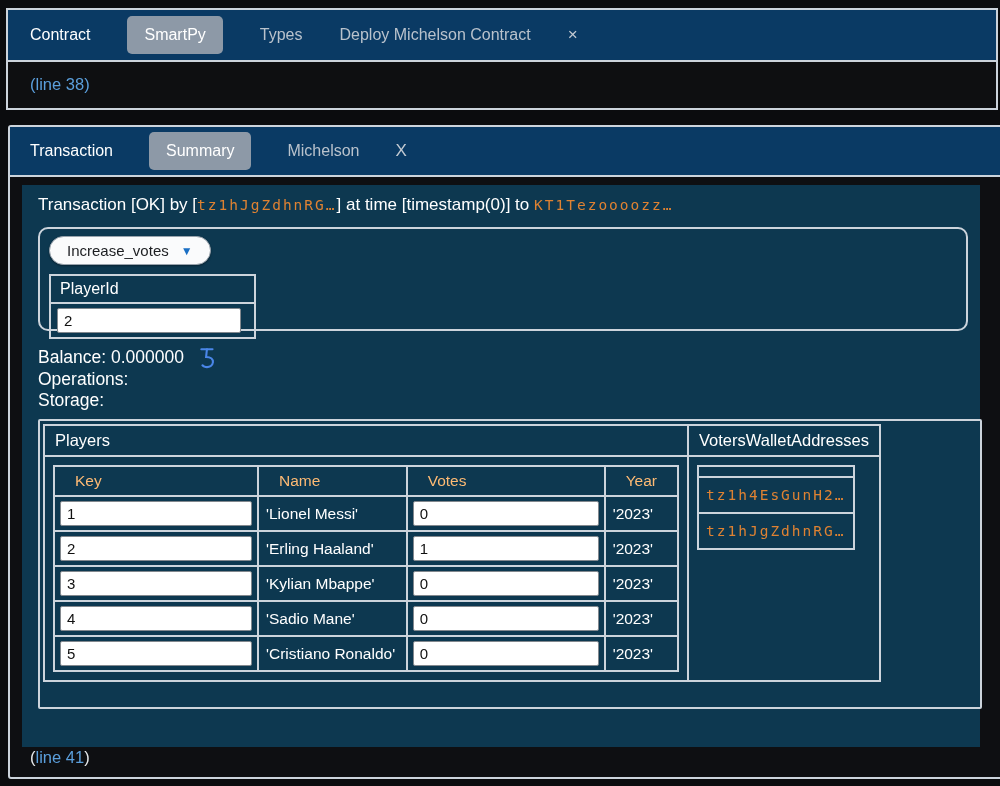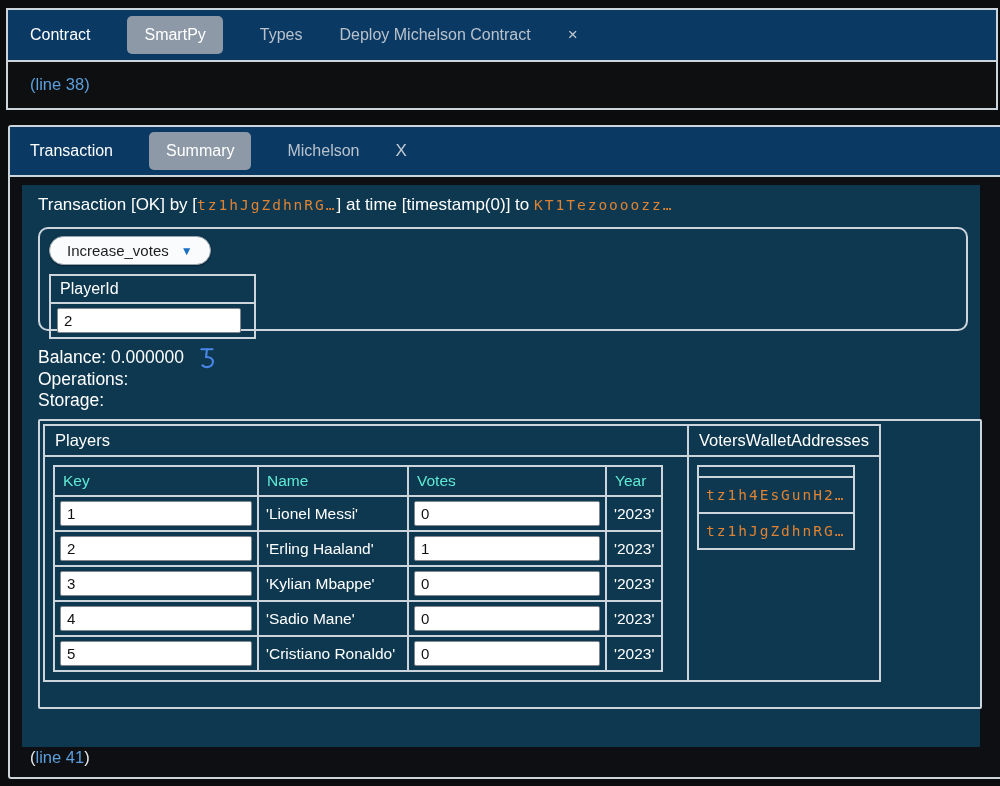--- a/index.html
+++ b/index.html
@@ -78,22 +78,22 @@
   .outer-table td, .outer-table th { border:2px solid #ccd4dc; }
   .outer-table th {
     text-align:left; font-weight:400; font-size:16.5px; color:#fff;
     padding:5px 10px;
   }
   .players-h { width:644px; }
   .voters-h  { width:192px; }
   .outer-table .bodycell { vertical-align:top; padding:8px; }
   .players-table td, .players-table th { border:2px solid #ccd4dc; }
   .players-table th {
-    text-align:left; font-weight:400; font-size:15.5px; color:#5eead4;
-    padding:5px 8px;
+    text-align:left; font-weight:400; font-size:15.5px; color:#fdba74;
+    padding:5px 20px;
   }
   .col-key { width:200px; } .col-name { width:150px; }
   .col-votes { width:194px; } .col-year { width:56px;margin-top:36px; }
   .cell-input { padding:4px 5px; }
   .key-input { width:192px; } .votes-input { width:186px; }
   .cell-text { color:#fff; font-size:15.5px; padding:0 7px; white-space:nowrap; }
   .voters-table td { border:2px solid #ccd4dc; }
   .voters-spacer { height:11px; width:156px; }
   .voters-addr { padding:9px 7px; }
   .p2-lineref { position:absolute; left:20px; bottom:6px; height:28px; }

